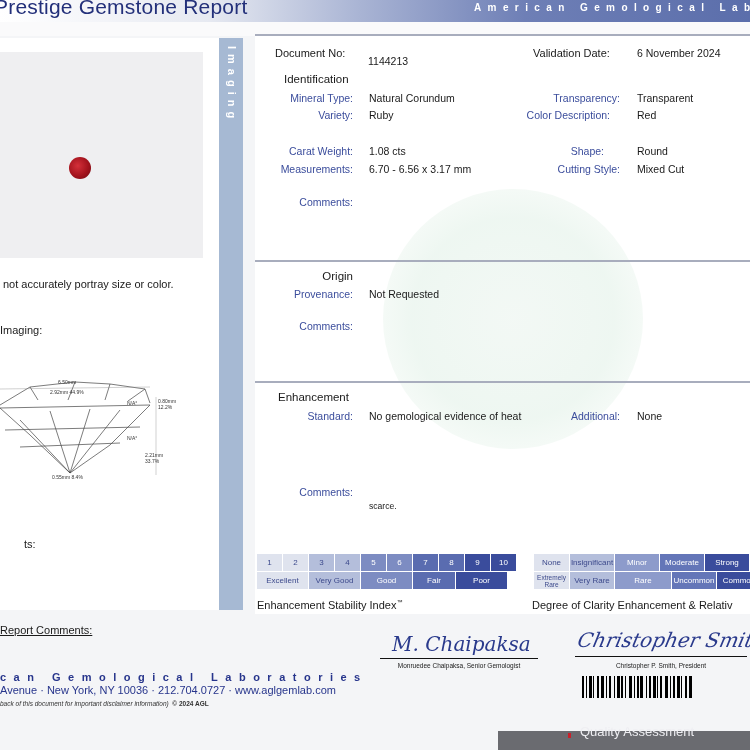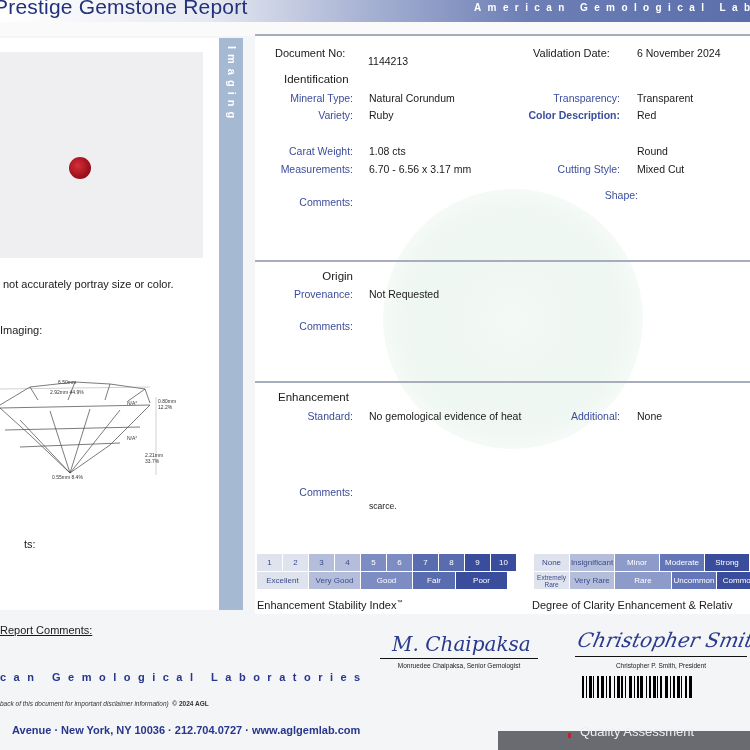--- a/index.html
+++ b/index.html
@@ -45,21 +45,21 @@
   .left-dots { position: absolute; left: 0; top: 538px; font-size: 11px; font-weight: normal; margin-left: 24px; }
 
   .report-comments {
     position: absolute; left: 0; top: 624px; font-size: 11px; text-decoration: underline; white-space: nowrap;
   }
   .footer-lab {
     position: absolute; left: 0; top: 671px; font-size: 11px; font-weight: bold; color: #27358c;
     letter-spacing: 7.5px; white-space: nowrap;
   }
   .footer-addr {
-    position: absolute; left: 12px; top: 684px; font-size: 11px; font-weight: bold; color: #27358c; white-space: nowrap; margin-top: 40px;
+    position: absolute; left: 0; top: 684px; font-size: 11px; font-weight: normal; color: #27358c; white-space: nowrap;
   }
   .footer-legal {
     position: absolute; left: 0; top: 700px; font-size: 6.5px; color: #333; white-space: nowrap;
   }
   .footer-legal i { font-style: italic; }
   .footer-legal b { font-weight: bold; }
 
   
   .right-panel {
     position: absolute; left: 255px; top: 34px; width: 495px; height: 580px; background: #ffffff;
@@ -164,28 +164,28 @@
   <div class="row val" style="left:278px; top:13px; font-size:11px;">Validation Date:</div>
   <div class="row val" style="left:382px; top:13px;">6 November 2024</div>
 
   <div class="row sect" style="left:29px; top:39px;">Identification</div>
   <div class="row lbl" style="right:397px; top:58px;">Mineral Type:</div>
   <div class="row val" style="left:114px; top:58px;">Natural Corundum</div>
   <div class="row lbl" style="right:397px; top:75px;">Variety:</div>
   <div class="row val" style="left:114px; top:75px;">Ruby</div>
   <div class="row lbl" style="right:130px; top:58px;">Transparency:</div>
   <div class="row val" style="left:382px; top:58px;">Transparent</div>
-  <div class="row lbl" style="right:130px; top:75px;font-weight:bold;">Color Description:</div>
+  <div class="row lbl" style="right:140px; top:75px;">Color Description:</div>
   <div class="row val" style="left:382px; top:75px;">Red</div>
 
   <div class="row lbl" style="right:397px; top:111px;">Carat Weight:</div>
   <div class="row val" style="left:114px; top:111px;">1.08 cts</div>
   <div class="row lbl" style="right:397px; top:129px;">Measurements:</div>
   <div class="row val" style="left:114px; top:129px;">6.70 - 6.56 x 3.17 mm</div>
-  <div class="row lbl" style="right:112px; top:111px;margin-top:44px;">Shape:</div>
+  <div class="row lbl" style="right:146px; top:111px;">Shape:</div>
   <div class="row val" style="left:382px; top:111px;">Round</div>
   <div class="row lbl" style="right:130px; top:129px;">Cutting Style:</div>
   <div class="row val" style="left:382px; top:129px;">Mixed Cut</div>
 
   <div class="row lbl" style="right:397px; top:162px;">Comments:</div>
 
   <div class="rule" style="top:226px;"></div>
 
   <div class="row sect" style="right:397px; top:236px;">Origin</div>
   <div class="row lbl" style="right:397px; top:254px;">Provenance:</div>

